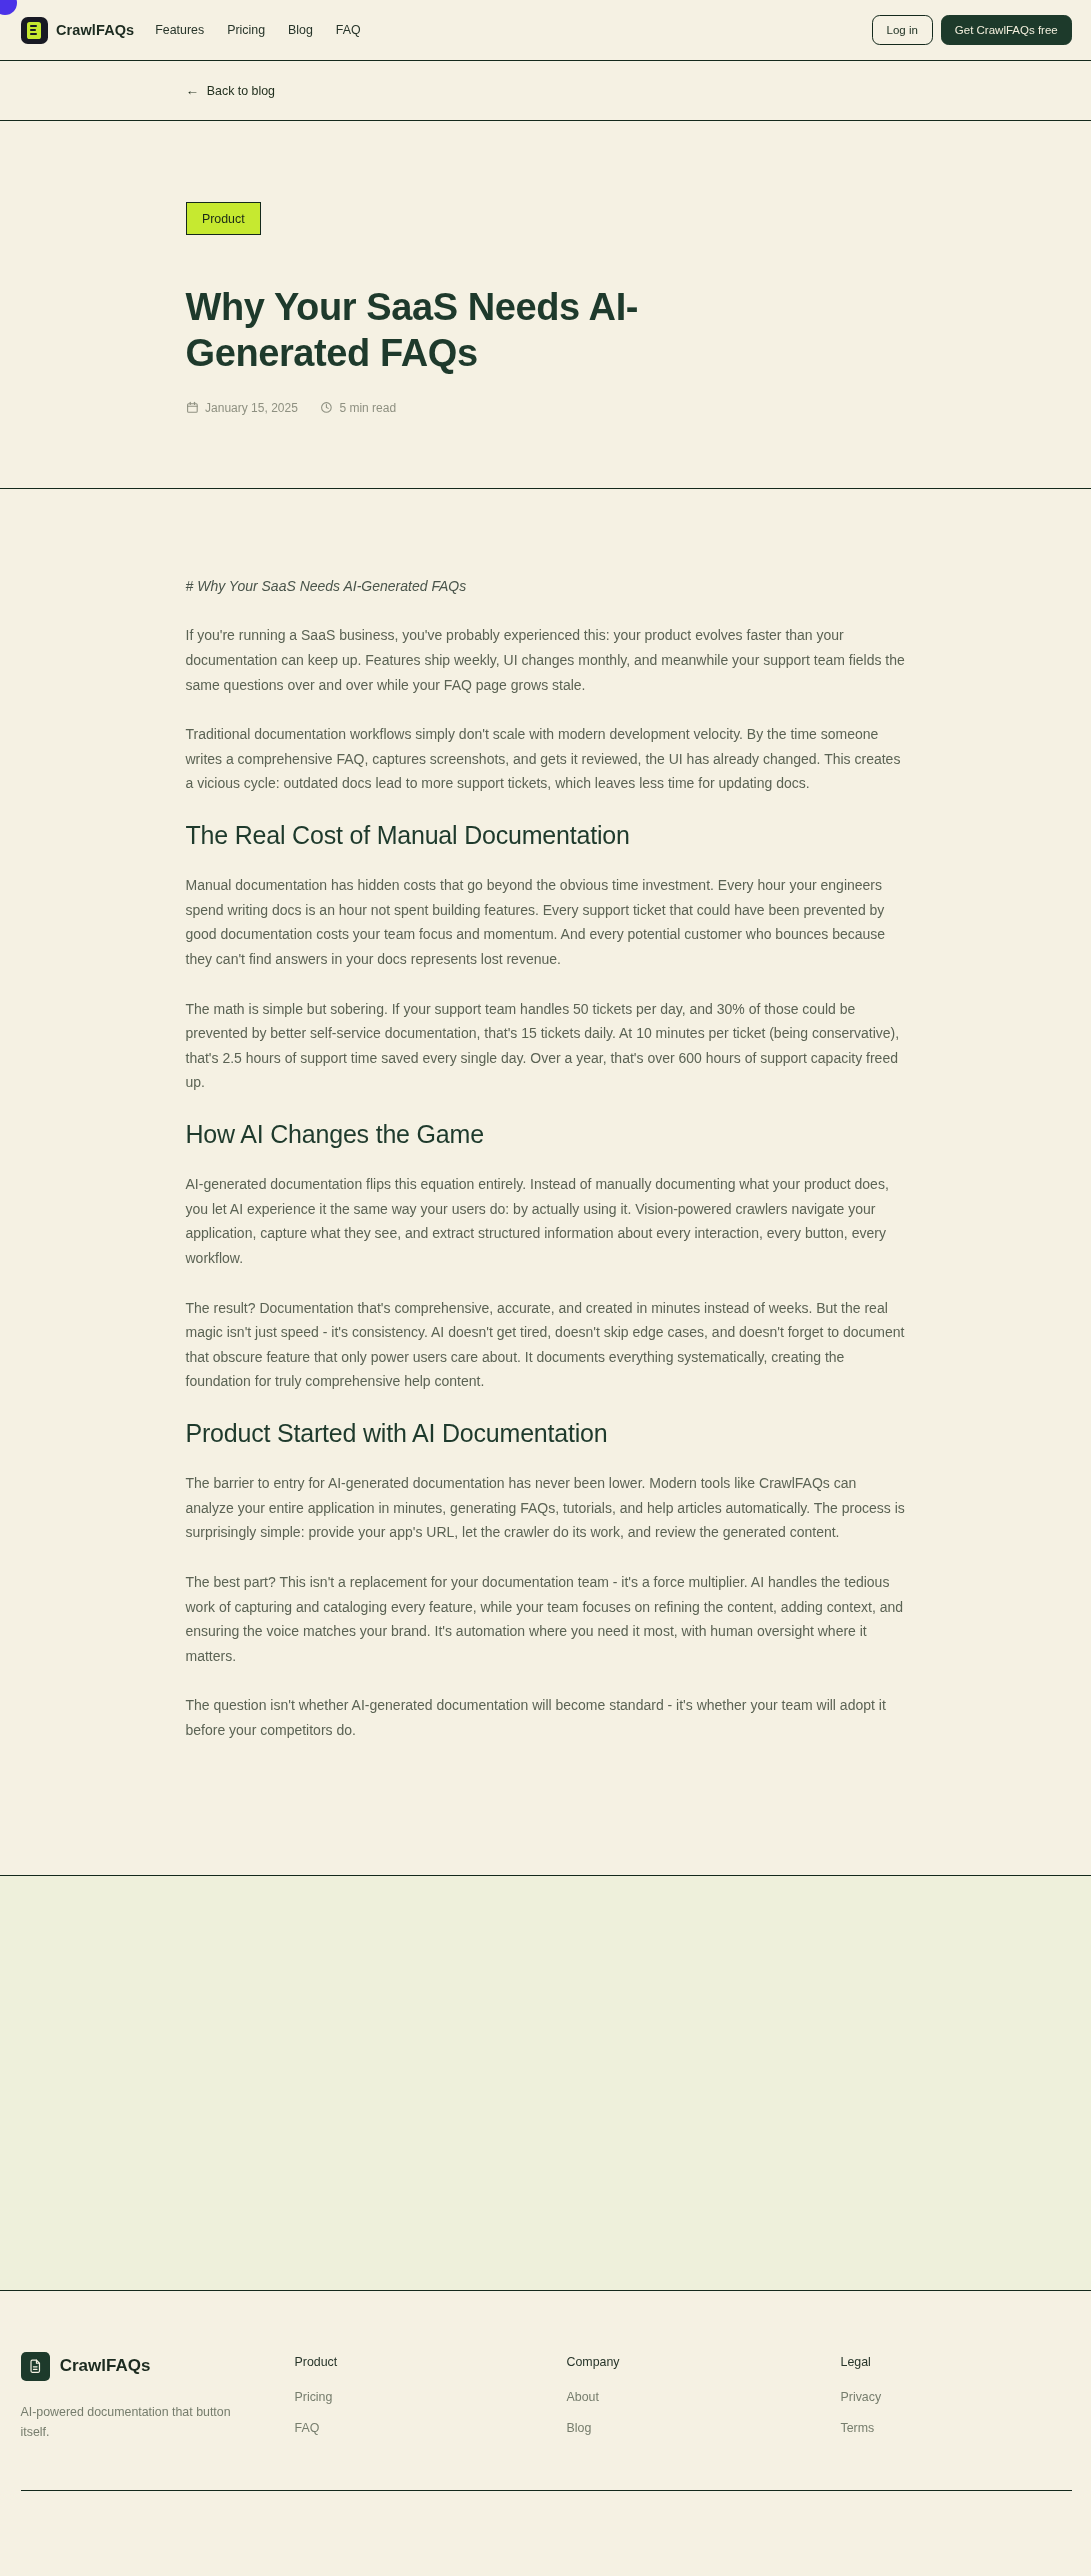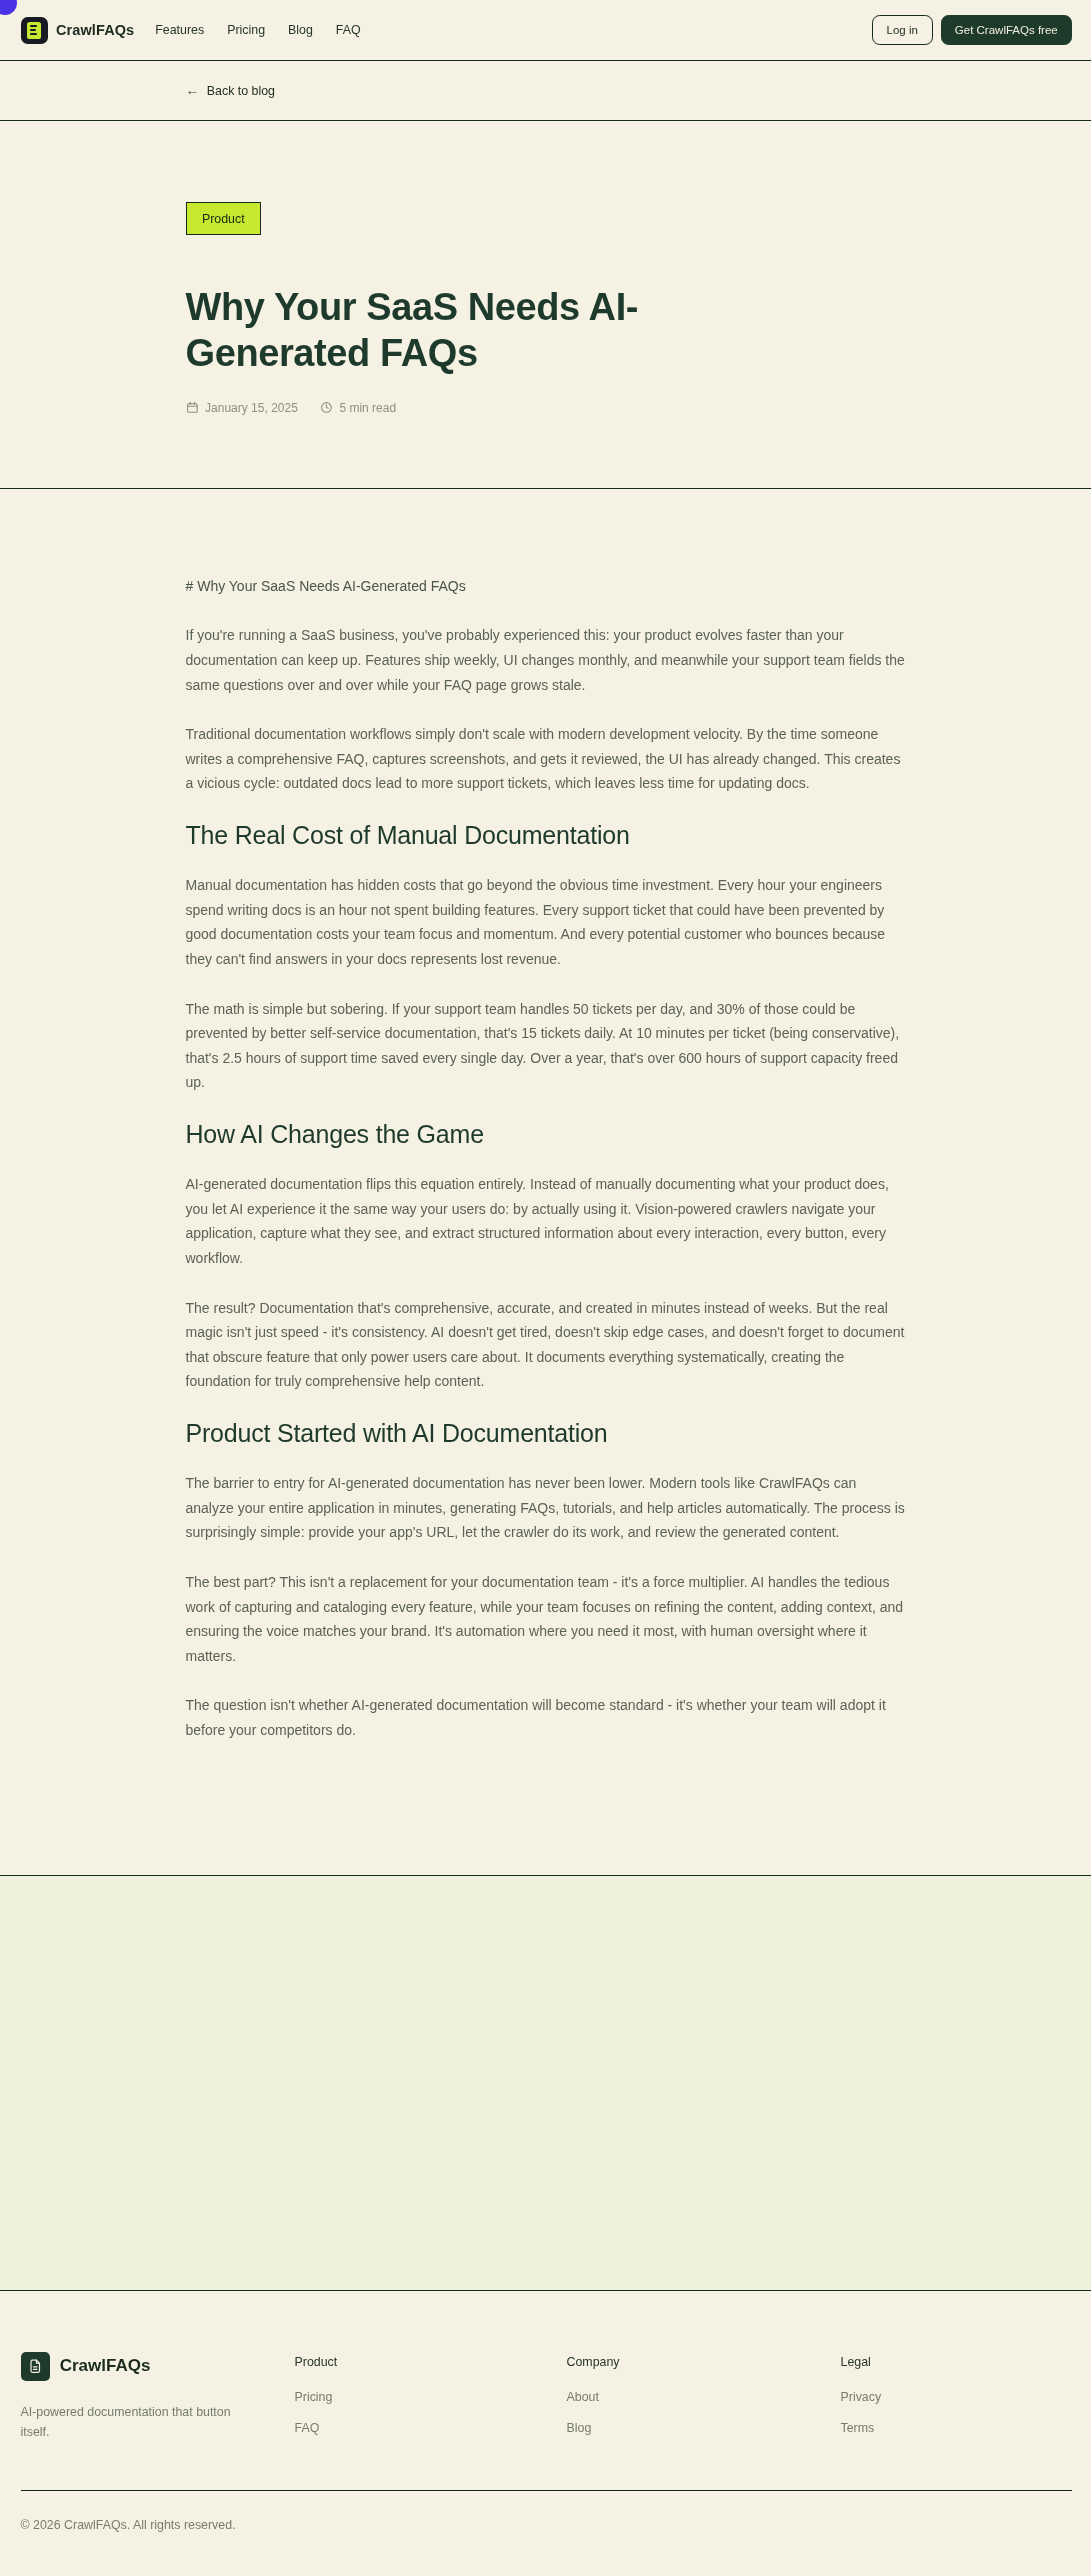--- a/index.html
+++ b/index.html
@@ -65,21 +65,21 @@
     border: 1.7px solid #14291c; padding: 8.5px 15.4px; font-size: 12.4px;
     margin-bottom: 29px;
   }
   h1.post-title { font-size: 38px; line-height: 1.22; font-weight: 700; color: #1e3a2c; letter-spacing: -0.4px; margin-top: 20px; }
   .meta { display: flex; align-items: center; gap: 22px; margin-top: 24px; }
   .meta-item { display: inline-flex; align-items: flex-start; gap: 6.8px; font-size: 12px; color: #8e9081; }
   .meta-item svg { display: block; }
   
   .article { padding: 85px 0 107px 0; border-bottom: 1.7px solid #14291c; }
   .article p { font-size: 14px; line-height: 1.76; color: #5b6354; margin-bottom: 25px; }
-  .article p.lead { color: #49544a; margin-bottom: 25px; }
+  .article p.lead { color: #49544a; margin-bottom: 25px; font-style: italic; }
   .article h2 { font-size: 25px; font-weight: 500; color: #1e3a2c; margin: 19px 0 23px 0; letter-spacing: -0.2px; }
   
   .cta-band { height: 415px; background: #eef0db; border-bottom: 1.7px solid #14291c; }
   
   .site-footer { padding: 61px 20.5px 55px 20.5px; background: #f5f1e3; }
   .footer-grid { display: grid; grid-template-columns: 274px 272px 274px 1fr; }
   .footer-brand-row { display: flex; align-items: center; gap: 10.2px; }
   .footer-logo {
     width: 29px; height: 29px; border-radius: 5.1px; background: #1d3a2b;
     display: flex; align-items: center; justify-content: center;
@@ -202,15 +202,14 @@
         <a>About</a>
         <a>Blog</a>
       </div>
       <div class="footer-col">
         <h4>Legal</h4>
         <a>Privacy</a>
         <a>Terms</a>
       </div>
     </div>
   <hr class="footer-divider">
-  <div class="copyright">© 2026 CrawlFAQs. All rights reserved.</div>
 </footer>
 
 
 </body></html>

